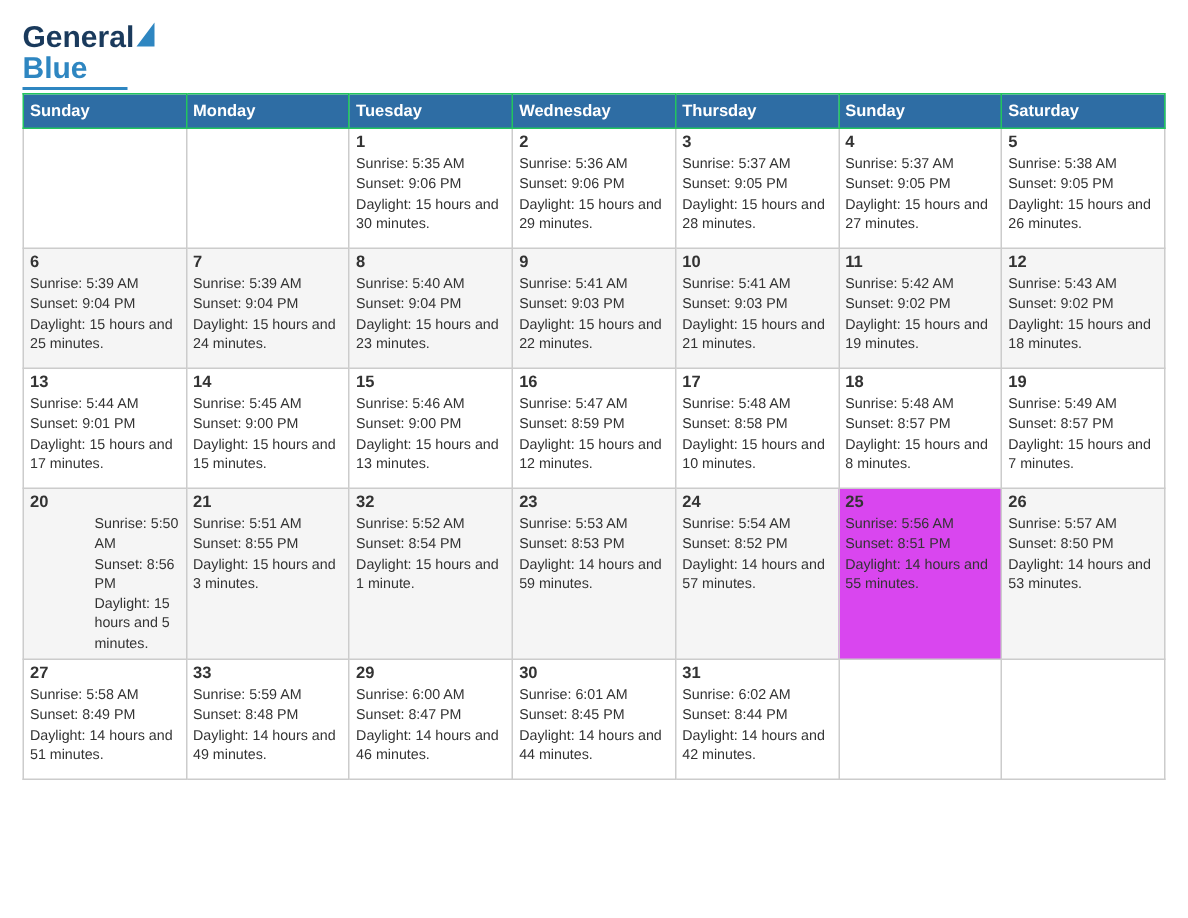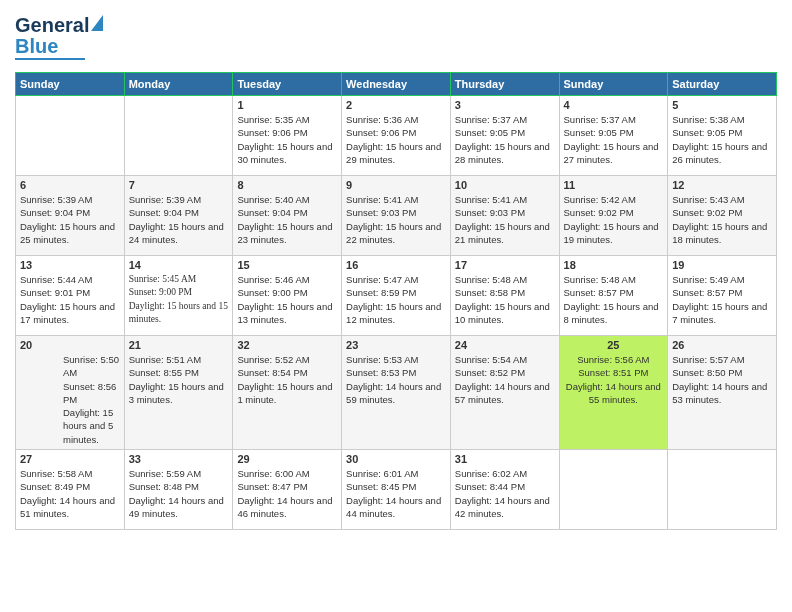--- a/index.html
+++ b/index.html
@@ -7,21 +7,21 @@
       font-family: Arial, sans-serif;
       background: #fff;
       width: 792px;
       min-height: 612px;
       padding: 15px;
     }
     .header {
       display: flex;
       justify-content: space-between;
       align-items: flex-start;
-      margin-bottom: 12px;
+      margin-bottom: 2px;
     }
     .logo {
       display: flex;
       flex-direction: column;
       align-items: flex-start;
     }
     .title-block {
       text-align: right;
     }
     .month-title {
@@ -185,21 +185,21 @@
       </tr>
       <tr>
         <td>
           <span class="day-number">13</span>
           <div class="day-info" style="white-space: pre-line;">Sunrise: 5:44 AM
 Sunset: 9:01 PM
 Daylight: 15 hours and 17 minutes.</div>
         </td>
         <td>
           <span class="day-number">14</span>
-          <div class="day-info" style="white-space: pre-line; font-family: Liberation Serif, serif;">Sunrise: 5:45 AM
+          <div class="day-info" style="white-space: pre-line;">Sunrise: 5:45 AM
 Sunset: 9:00 PM
 Daylight: 15 hours and 15 minutes.</div>
         </td>
         <td>
           <span class="day-number">15</span>
           <div class="day-info" style="white-space: pre-line;">Sunrise: 5:46 AM
 Sunset: 9:00 PM
 Daylight: 15 hours and 13 minutes.</div>
         </td>
         <td>
@@ -251,21 +251,21 @@
           <div class="day-info" style="white-space: pre-line;">Sunrise: 5:53 AM
 Sunset: 8:53 PM
 Daylight: 14 hours and 59 minutes.</div>
         </td>
         <td style="background: rgb(245, 245, 245);">
           <span class="day-number">24</span>
           <div class="day-info" style="white-space: pre-line;">Sunrise: 5:54 AM
 Sunset: 8:52 PM
 Daylight: 14 hours and 57 minutes.</div>
         </td>
-        <td style="background: #bef264; text-align: center;">
+        <td style="background: #d946ef;">
           <span class="day-number">25</span>
           <div class="day-info" style="white-space: pre-line;">Sunrise: 5:56 AM
 Sunset: 8:51 PM
 Daylight: 14 hours and 55 minutes.</div>
         </td>
         <td style="background: rgb(245, 245, 245);">
           <span class="day-number">26</span>
           <div class="day-info" style="white-space: pre-line;">Sunrise: 5:57 AM
 Sunset: 8:50 PM
 Daylight: 14 hours and 53 minutes.</div>

